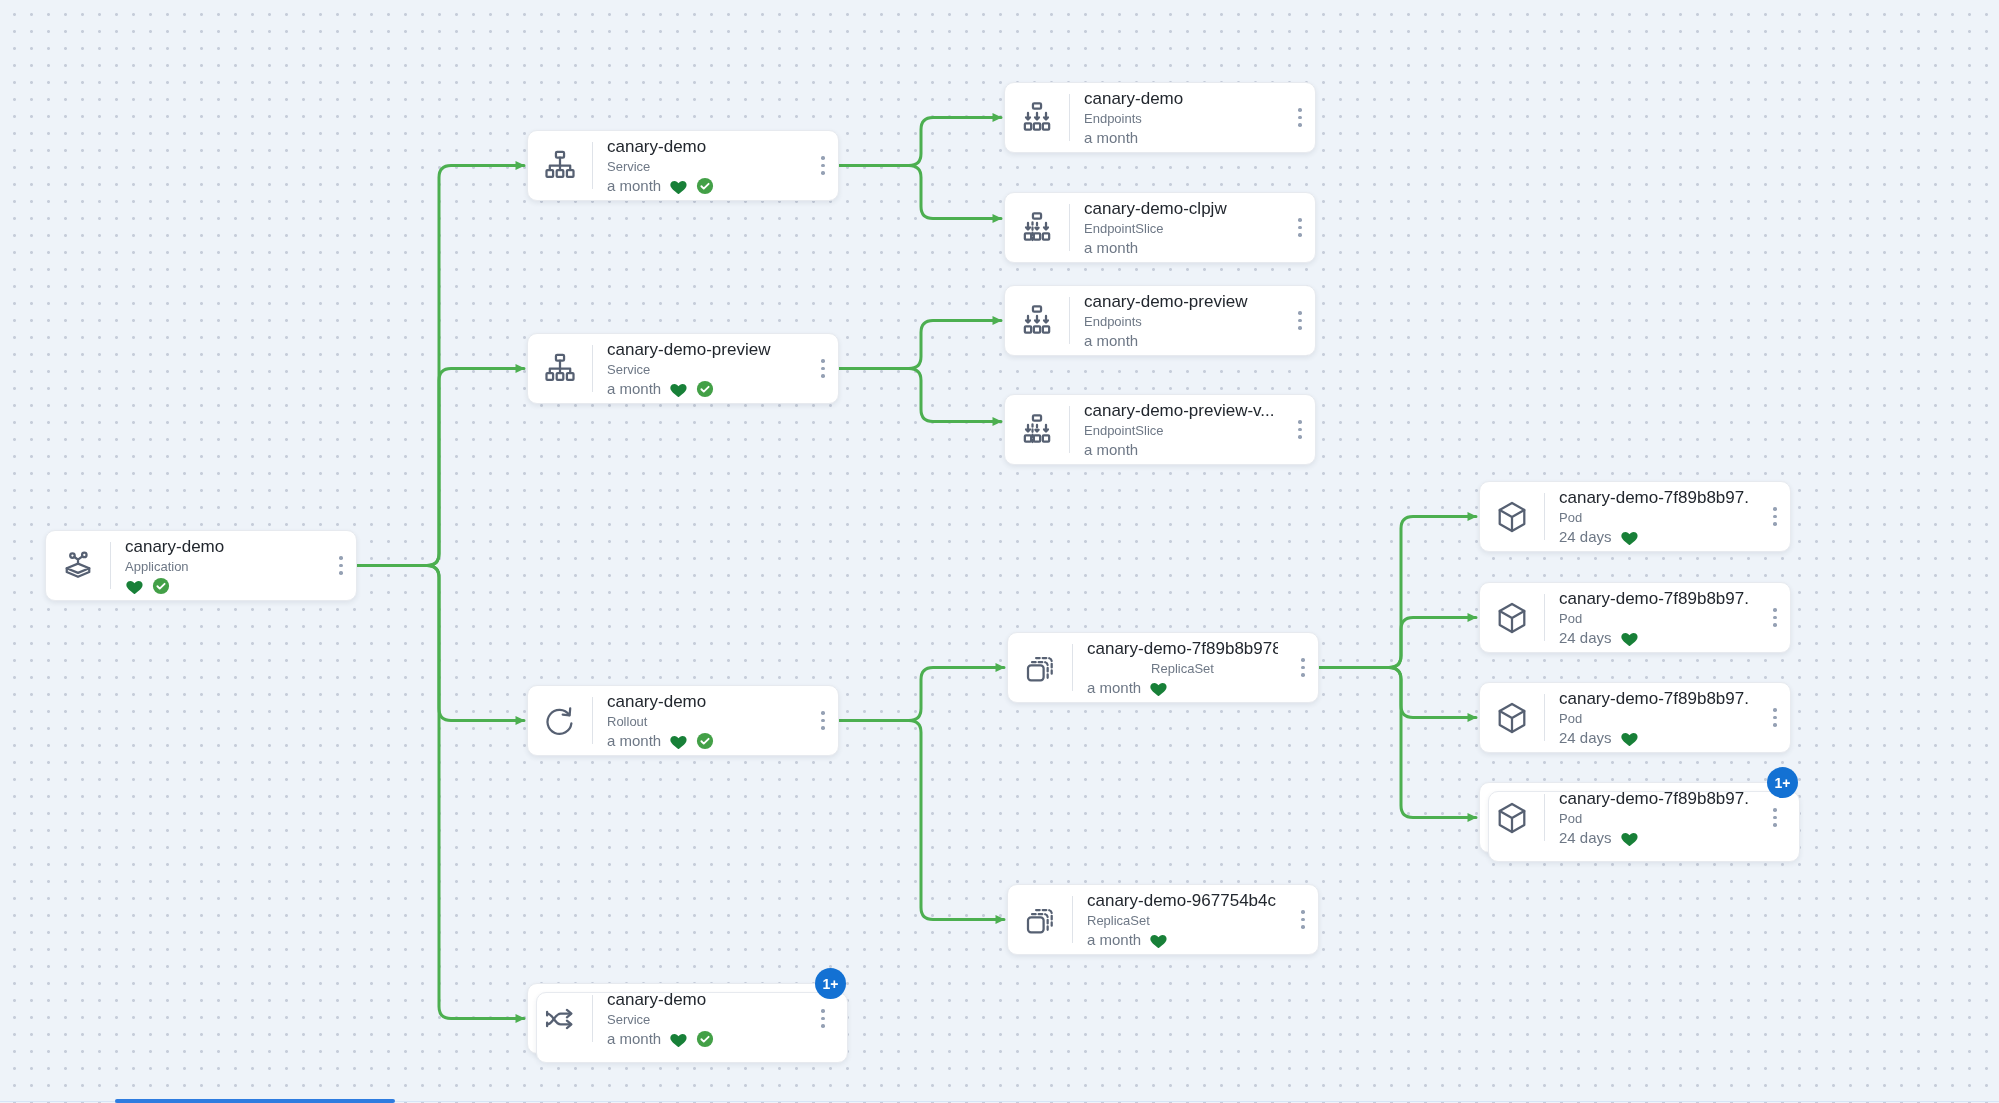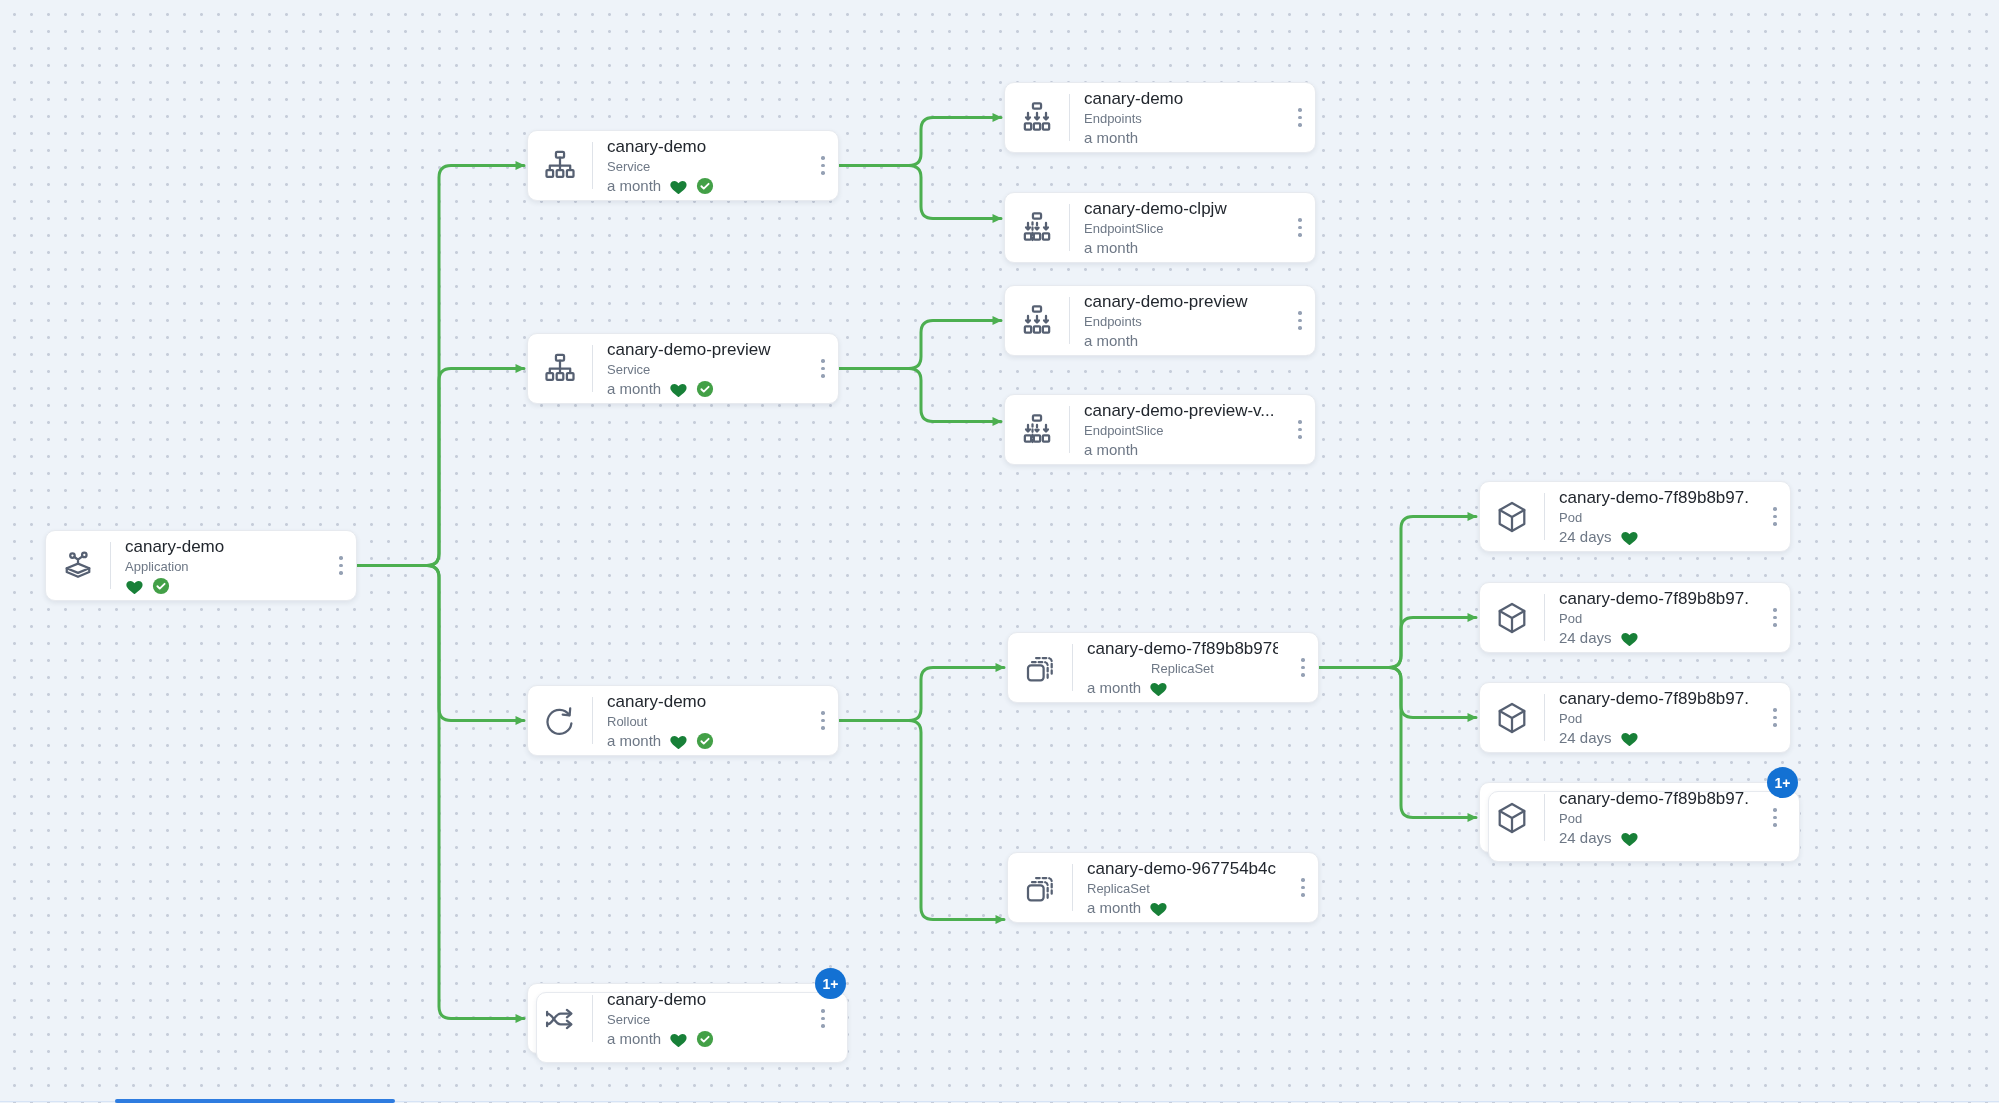--- a/index.html
+++ b/index.html
@@ -492,21 +492,21 @@
             </span>
 
       </div>
     </div>
     <div class="menu">
           <i></i>
           <i></i>
           <i></i>
         </div>
   </div>
-      <div class="node" style="left: 1007px; top: 852px; width: 312px; height: 71px;">
+      <div class="node" style="left: 1007px; top: 884px; width: 312px; height: 71px;">
 
     <div class="icon-box">
           <svg viewBox="0 0 24 24">
             <path d="M9.4 5.4 h8.2 a2.2 2.2 0 0 1 2.2 2.2 v8.2" stroke-dasharray="2.4 2"></path>
             <path d="M6.7 8.1 h8.2 a2.2 2.2 0 0 1 2.2 2.2 v8.2" stroke-dasharray="2.4 2"></path>
             <rect x="4" y="10.2" width="10.4" height="10" rx="2"></rect>
           </svg>
         </div>
     <div class="vdivider"></div>
     <div class="texts">

